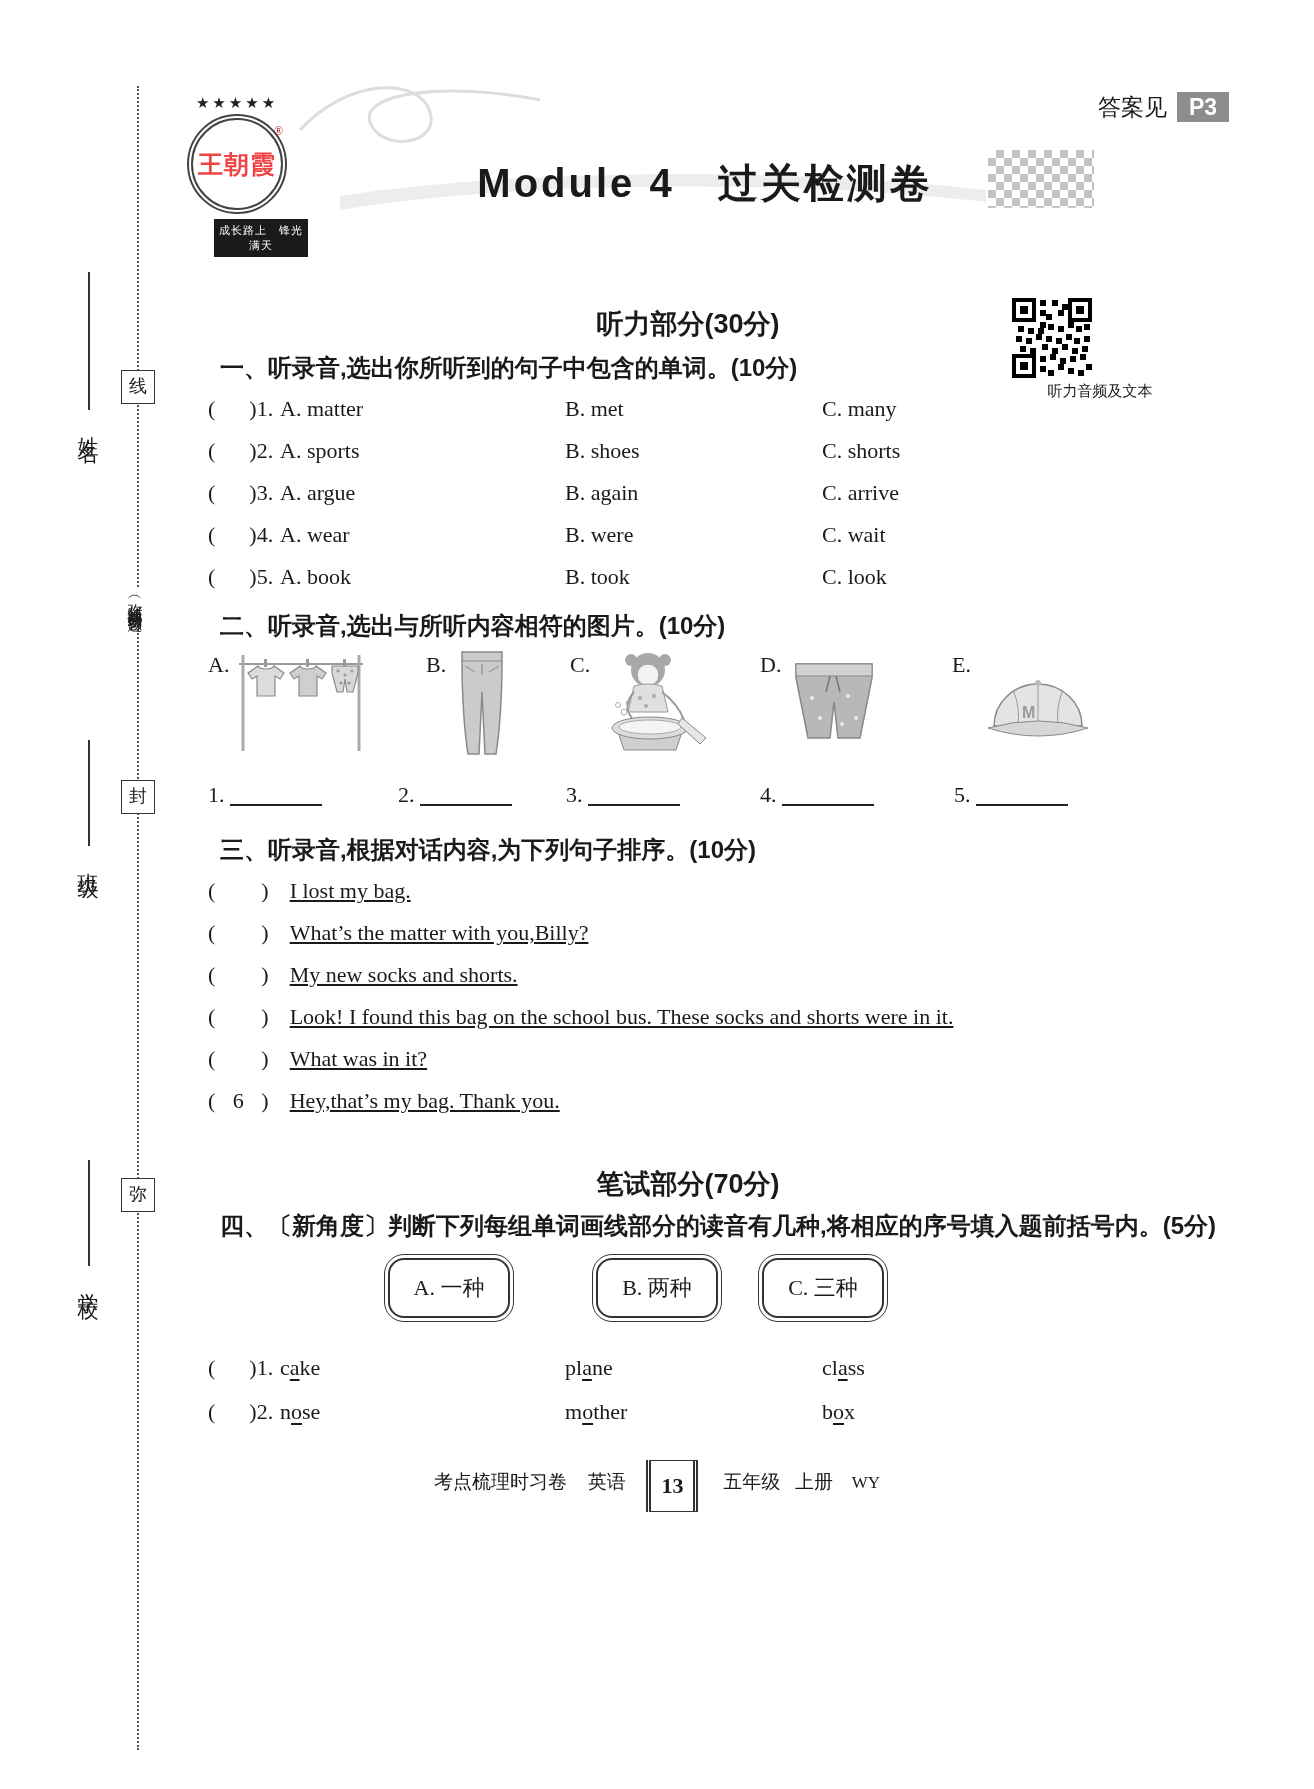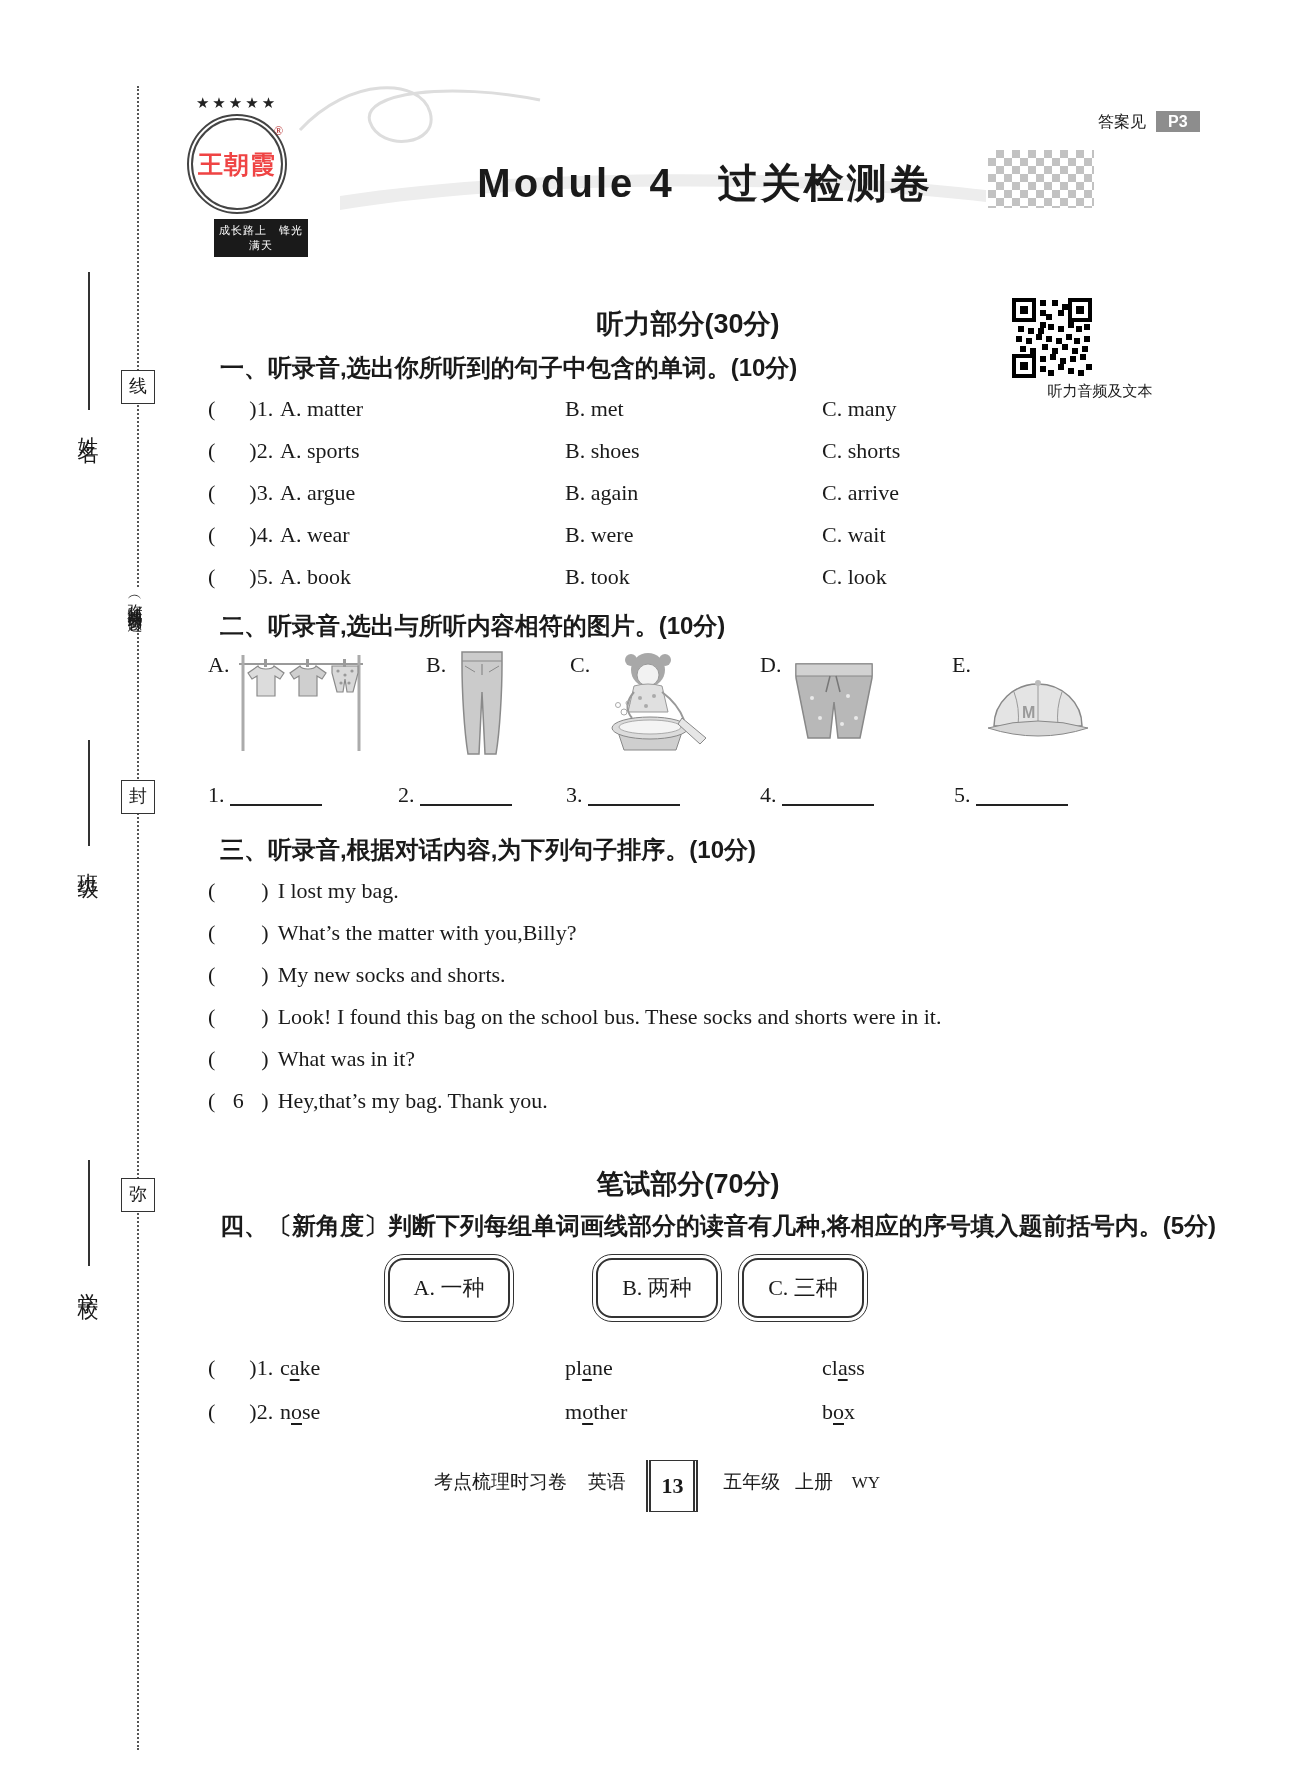--- a/index.html
+++ b/index.html
@@ -11,21 +11,21 @@
   .seal-dotted{position:absolute;left:137px;top:86px;height:1664px;border-left:2px dotted #555;}
   .seal-marker{position:absolute;left:121px;width:32px;height:32px;border:1.5px solid #333;background:#fff;
                font-size:18px;text-align:center;line-height:30px;z-index:3;}
   .v-field{position:absolute;left:74px;writing-mode:vertical-rl;text-orientation:upright;
            font-size:21px;letter-spacing:6px;}
   .v-rule{position:absolute;left:88px;border-left:2px solid #333;width:0;}
   .seal-notice{position:absolute;left:125px;top:588px;writing-mode:vertical-rl;text-orientation:upright;
                font-size:15px;letter-spacing:2px;background:#fff;z-index:2;padding:2px 0;}
 
   
-  .answer-ref{position:absolute;top:112px;left:1098px;font-size:16px;}
+  .answer-ref{position:absolute;top:92px;left:1098px;font-size:23px;}
   .ref-box{background:#8d8d8d;color:#fff;font-weight:bold;padding:2px 12px;margin-left:10px;
            font-family:"Liberation Sans",sans-serif;}
   .logo{position:absolute;left:166px;top:94px;width:142px;text-align:center;z-index:3;}
   .logo-stars{font-size:15px;letter-spacing:3px;color:#222;}
   .logo-circle{position:relative;width:88px;height:88px;margin:2px auto 5px;border:6px double #444;
                border-radius:50%;background:#fff;display:flex;align-items:center;justify-content:center;}
   .logo-brand{color:#ef4444;font-weight:bold;font-size:25px;font-family:"Liberation Sans",sans-serif;letter-spacing:1px;}
   .logo-reg{position:absolute;right:-2px;top:4px;color:#b02020;font-size:12px;}
   .logo-ribbon{background:#1a1a1a;color:#fff;font-size:11px;padding:4px 2px;letter-spacing:1px;}
   .title-deco{position:absolute;left:280px;top:70px;z-index:1;}
@@ -57,21 +57,21 @@
   .cell-b{width:257px;}
   .cell-c{flex:1;}
 
   .fig-label{position:absolute;top:652px;font-size:22px;}
   .fig{position:absolute;}
   .q2-blank{position:absolute;top:782px;font-size:22px;}
 
   .q3-rows{position:absolute;left:208px;top:870px;width:950px;}
   .q3-row{height:42px;display:flex;align-items:center;font-size:22px;}
   .q3-gap{display:inline-block;width:46px;text-align:center;}
-  .q3-text{margin-left:9px;}
+  .q3-text{margin-left:21px;text-decoration:underline;}
 
   .badge{position:absolute;top:1258px;width:118px;height:56px;border:2px solid #333;border-radius:16px;
          display:flex;align-items:center;justify-content:center;font-size:22px;background:#fff;}
   .badge::before{content:"";position:absolute;inset:-6px;border:1px solid #333;border-radius:20px;}
 
   .q4-rows{position:absolute;left:208px;top:1346px;width:920px;}
   .q4-rows .opt-row{height:44px;}
   .u{text-decoration:underline;text-underline-offset:4px;text-decoration-thickness:2px;}
 
   .footer{position:absolute;top:1460px;left:0;width:100%;text-align:center;font-size:19px;}
@@ -363,21 +363,21 @@
   </div>
 
   <div class="sec-heading sans" style="top:1166px;">笔试部分(70分)</div>
 
   <div class="stem sans" style="top:1210px;">
     <span>四、</span><span>〔新角度〕</span><span>判断下列每组单词画线部分的读音有几种,将相应的序号填入题前括号内。(5分)</span>
   </div>
 
   <div class="badge" style="left:388px;">A. 一种</div>
   <div class="badge" style="left:596px;">B. 两种</div>
-  <div class="badge" style="left:742px;">C. 三种</div>
+  <div class="badge" style="left:762px;">C. 三种</div>
 
   <div class="q4-rows">
     <div class="opt-row">
       <span class="cell-br">
           <span>(</span>
           <span class="br-gap"></span>
           <span>)</span>
           <span>1.</span>
         </span>
       <span class="cell-a"><span>c</span><span class="u">a</span><span>ke</span></span>

